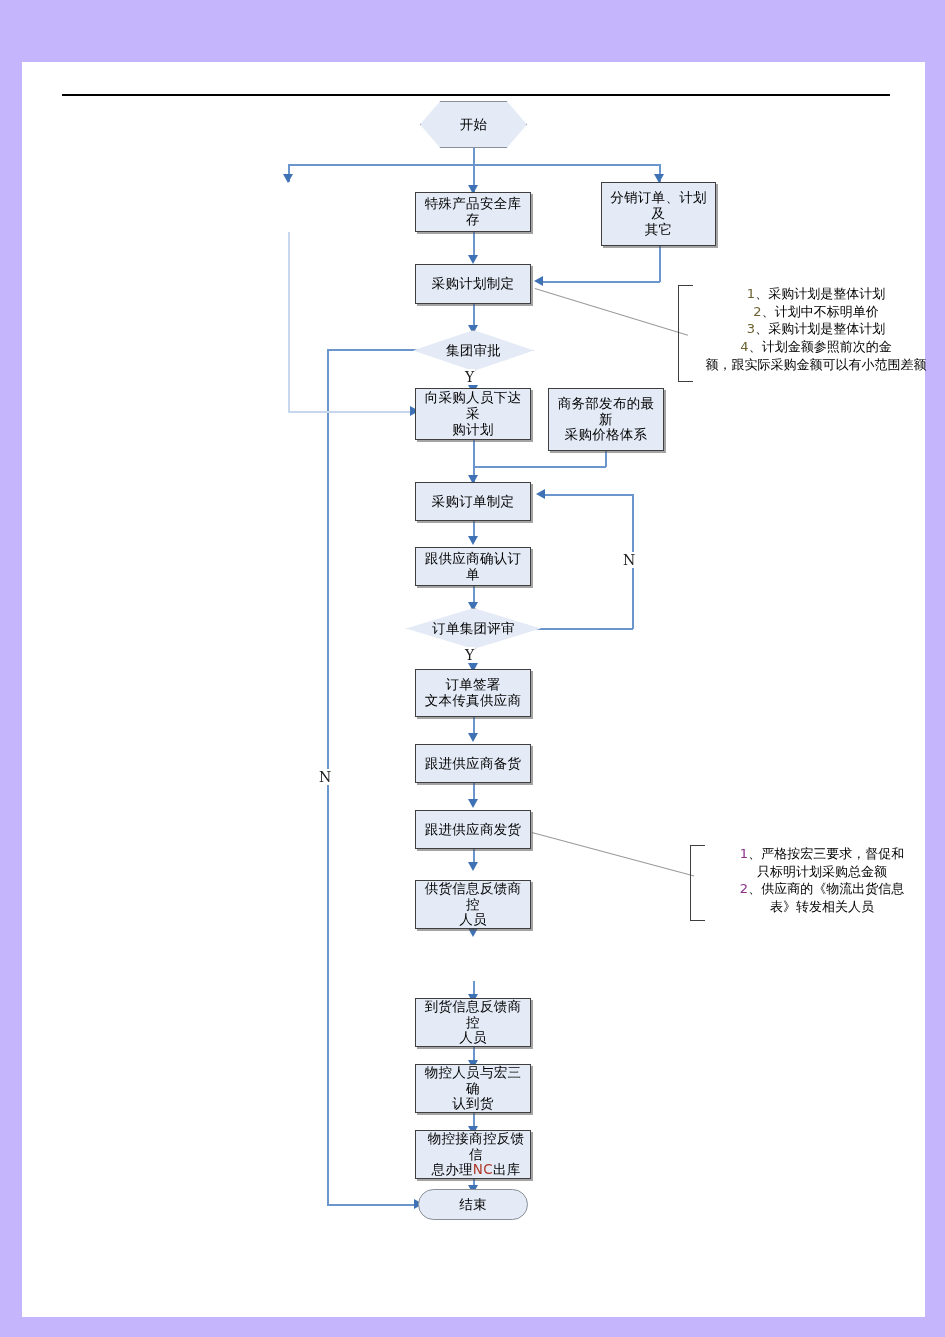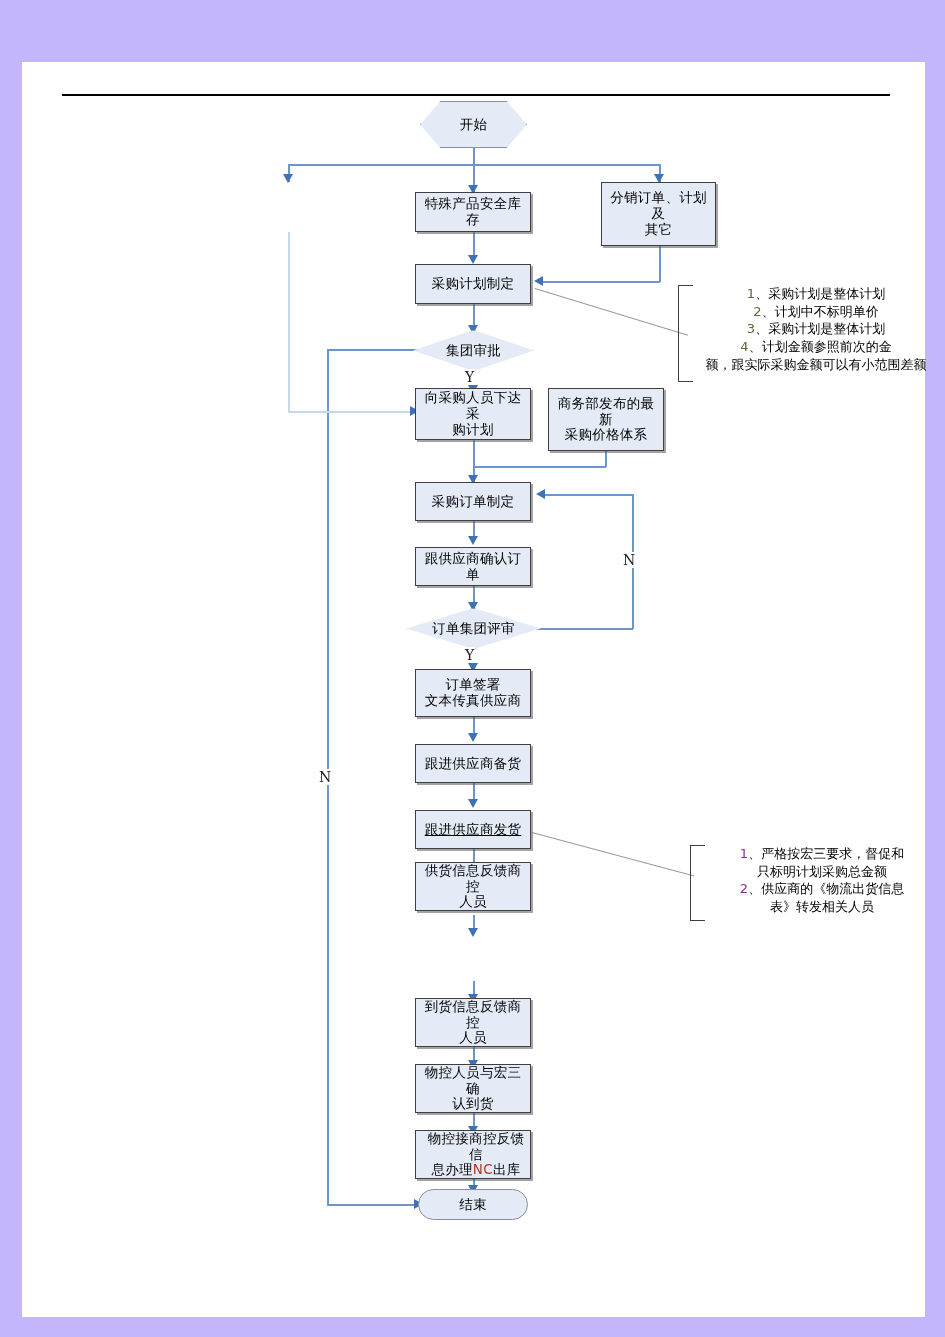--- a/index.html
+++ b/index.html
@@ -325,25 +325,25 @@
     <div class="diamond">
       <div class="shape"></div>
       <div class="label">订单集团评审</div>
     </div>
   </div>
 
   <div class="node proc" style="left:415px; top:744px; width:116px; height:39px;">
     <div class="proc-inner">跟进供应商备货</div>
   </div>
 
-  <div class="node proc" style="left:415px; top:810px; width:116px; height:39px;text-decoration:underline;">
+  <div class="node proc" style="left:415px; top:810px; width:116px; height:39px;">
     <div class="proc-inner">跟进供应商发货</div>
   </div>
 
-  <div class="node proc" style="left:415px; top:862px; width:116px; height:49px;">
+  <div class="node proc" style="left:415px; top:880px; width:116px; height:49px;">
     <div class="proc-inner">
       <span>供货信息反馈商控</span><br>
       <span>人员</span>
     </div>
   </div>
 
 
   <div class="node proc" style="left:415px; top:998px; width:116px; height:49px;">
     <div class="proc-inner">
       <span>到货信息反馈商控</span><br>

